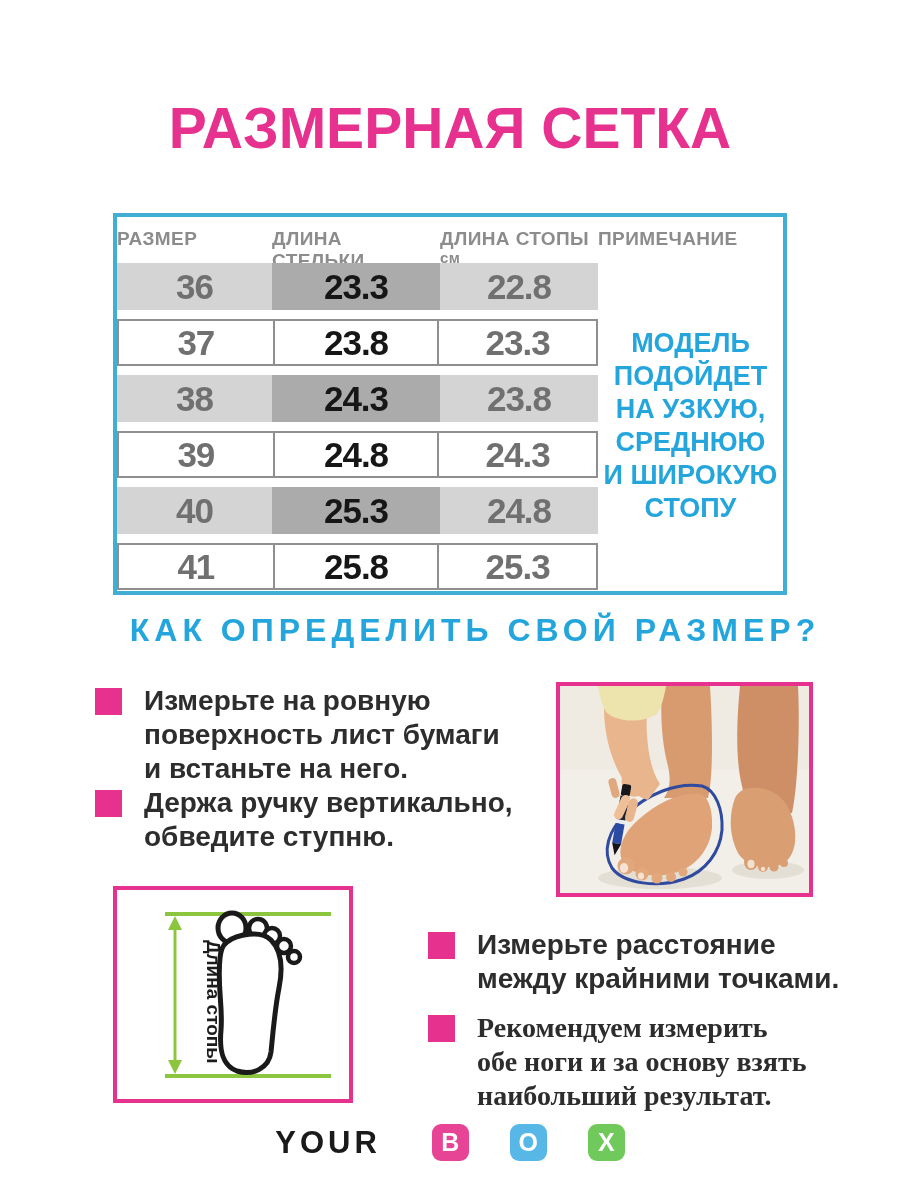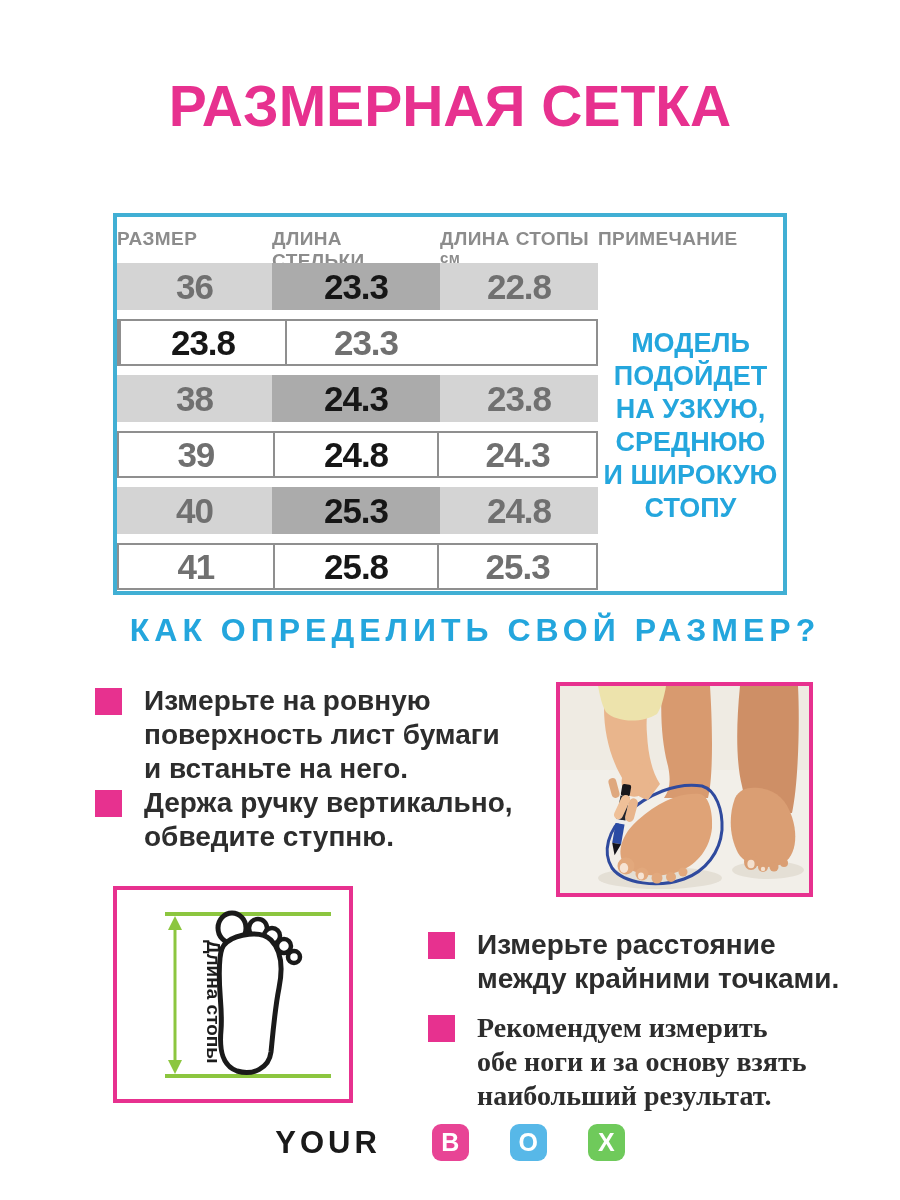--- a/index.html
+++ b/index.html
@@ -4,21 +4,21 @@
 <style>
   html, body { margin: 0; padding: 0; background: #ffffff; }
   .page {
     position: relative; width: 900px; height: 1200px; background: #ffffff;
     overflow: hidden; font-family: "Liberation Sans", sans-serif;
   }
   .pre { white-space: pre-line; }
 
   
   .title {
-    position: absolute; top: 76px; left: 0; width: 900px; text-align: center;
+    position: absolute; top: 98px; left: 0; width: 900px; text-align: center;
     font-size: 57px; line-height: 60px; font-weight: bold; color: #E7318F;
     letter-spacing: 0px;
   }
   .article {
     position: absolute; top: 141px; left: 0; width: 900px; text-align: center;
     font-size: 46px; line-height: 50px; font-weight: bold; color: #6EC049;
   }
 
   
   .size-table {
@@ -133,20 +133,21 @@
     </div>
 
     <div class="tbody">
       <div class="rows">
         <div class="row shaded">
           <div class="cell size">36</div>
           <div class="cell insole">23.3</div>
           <div class="cell foot">22.8</div>
         </div>
         <div class="row plain">
+          <div class="cell size">37</div>
           <div class="cell insole">23.8</div>
           <div class="cell foot">23.3</div>
         </div>
         <div class="row shaded">
           <div class="cell size">38</div>
           <div class="cell insole">24.3</div>
           <div class="cell foot">23.8</div>
         </div>
         <div class="row plain">
           <div class="cell size">39</div>

